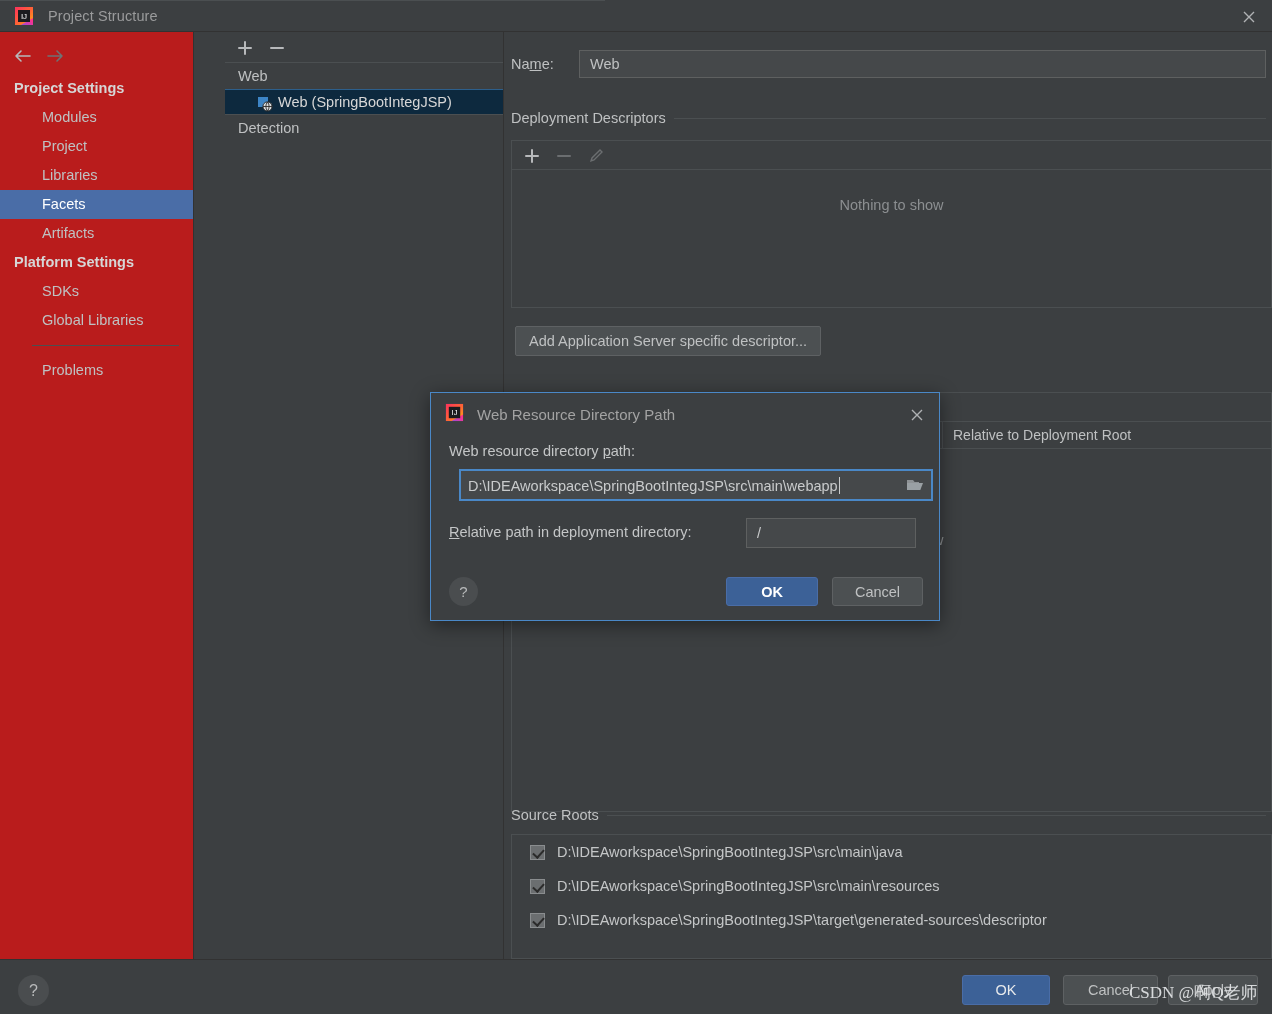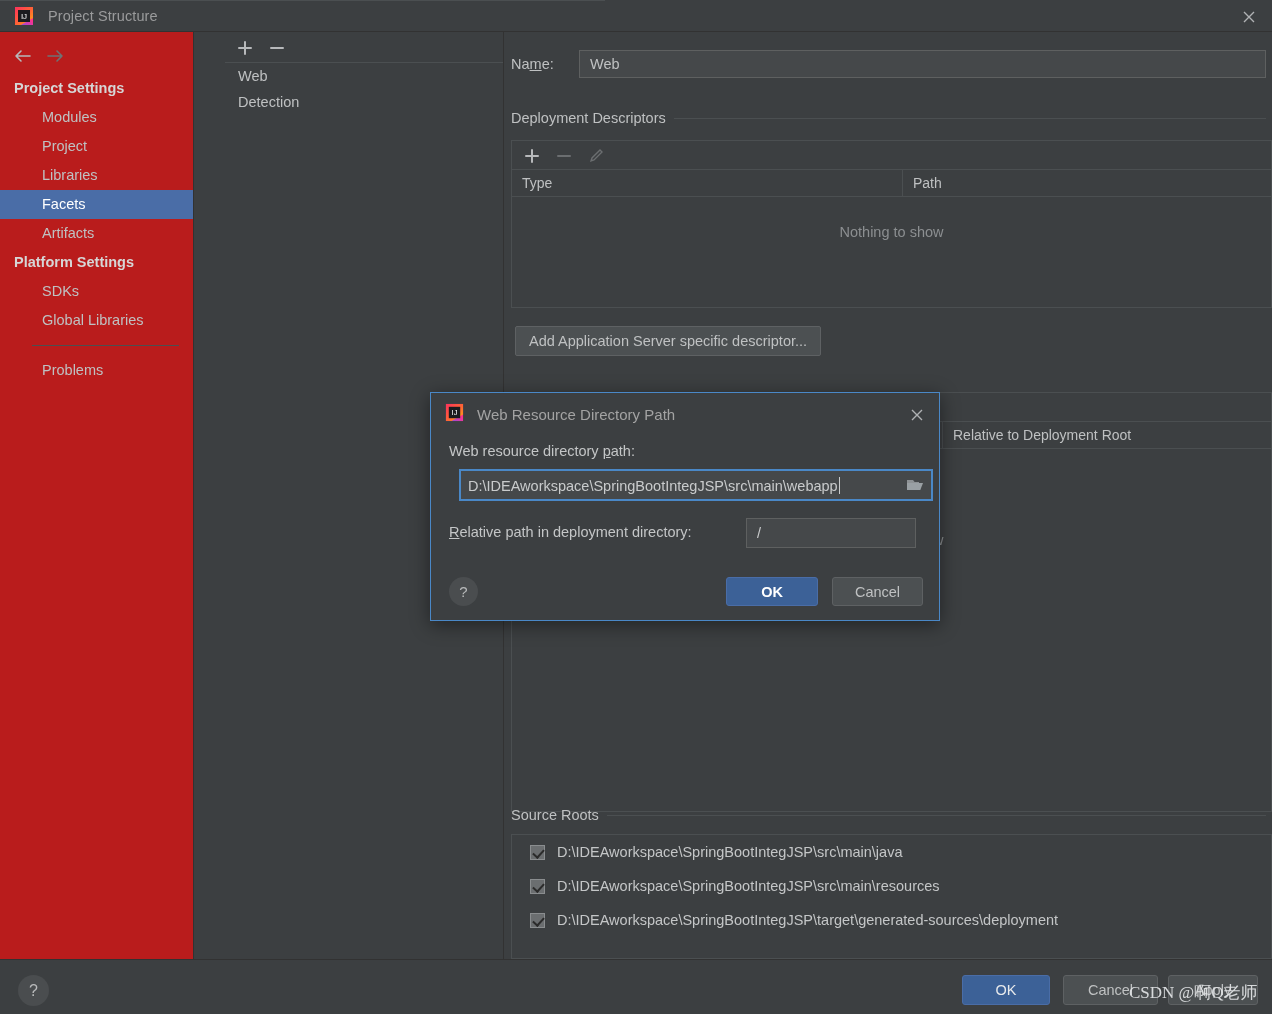--- a/index.html
+++ b/index.html
@@ -331,20 +331,30 @@
       <div class="tb-btn tb-rem">
         <svg width="22" height="20" viewBox="0 0 22 20">
           <path d="M5 10 H17" stroke="#b7b9bb" stroke-width="2" fill="none" stroke-linecap="round"></path>
         </svg>
       </div>
     </div>
     <div class="tree-rows">
       <div class="tree-row">
         <span>Web</span>
       </div>
+      <div class="tree-row child selected">
+        <span class="facet-icon">
+          <svg width="16" height="16" viewBox="0 0 16 16">
+            <rect x="1" y="1" width="10" height="10" fill="#3d85c6"></rect>
+            <circle cx="10.5" cy="10.5" r="4.6" fill="#d9dde0" stroke="#2b2b2b" stroke-width="1"></circle>
+            <path d="M6 10.5 H15 M10.5 6 a7 7 0 0 1 0 9 a7 7 0 0 1 0 -9" stroke="#2b2b2b" stroke-width=".9" fill="none"></path>
+          </svg>
+        </span>
+        <span>Web (SpringBootIntegJSP)</span>
+      </div>
       <div class="tree-row">
         <span>Detection</span>
       </div>
     </div>
   </div>
 
   <div class="main">
 
     <div class="row-name">
       <span class="lbl-name"><span>Na</span><span class="mn">m</span><span>e:</span></span>
@@ -367,24 +377,20 @@
           <svg width="22" height="20" viewBox="0 0 22 20">
               <path d="M5 10 H17" stroke="#6b6e70" stroke-width="2" fill="none" stroke-linecap="round"></path>
             </svg>
         </div>
         <div class="ptb dis" style="left:74px;">
           <svg width="22" height="20" viewBox="0 0 22 20">
             <path d="M5 15 L6 12 L14 4 L16 6 L8 14 Z" fill="none" stroke="#6b6e70" stroke-width="1.4"></path>
           </svg>
         </div>
       </div>
-      <div class="tbl-head">
-        <div class="th" style="width:390px;">Type</div>
-        <div class="th" style="flex:1;">Path</div>
-      </div>
       <div class="empty-msg" style="margin-top:27px;">Nothing to show</div>
     </div>
 
     <button class="btn" style="position:absolute; left:10px; top:294px;">Add Application Server specific descriptor...</button>
 
     <div class="panel-box" style="top:360px; width:761px; height:420px;">
       <div class="panel-toolbar">
         <div class="ptb en" style="left:9px;">
           <svg width="22" height="20" viewBox="0 0 22 20">
               <path d="M11 4 V16 M5 10 H17" stroke="#b7b9bb" stroke-width="2" fill="none" stroke-linecap="round"></path>
@@ -412,21 +418,21 @@
       <div class="root-row">
         <span class="cb"></span>
         <span>D:\IDEAworkspace\SpringBootIntegJSP\src\main\java</span>
       </div>
       <div class="root-row">
         <span class="cb"></span>
         <span>D:\IDEAworkspace\SpringBootIntegJSP\src\main\resources</span>
       </div>
       <div class="root-row">
         <span class="cb"></span>
-        <span>D:\IDEAworkspace\SpringBootIntegJSP\target\generated-sources\deployment</span>
+        <span>D:\IDEAworkspace\SpringBootIntegJSP\target\generated-sources\descriptor</span>
       </div>
     </div>
   </div>
 
   <div class="bottombar"></div>
   <div class="help-circle">?</div>
   <button class="btn-ok-main">OK</button>
   <button class="btn-cancel-main">Cancel</button>
   <button class="btn-apply-main">Apply</button>
   <div class="watermark">CSDN @啊Q老师</div>

